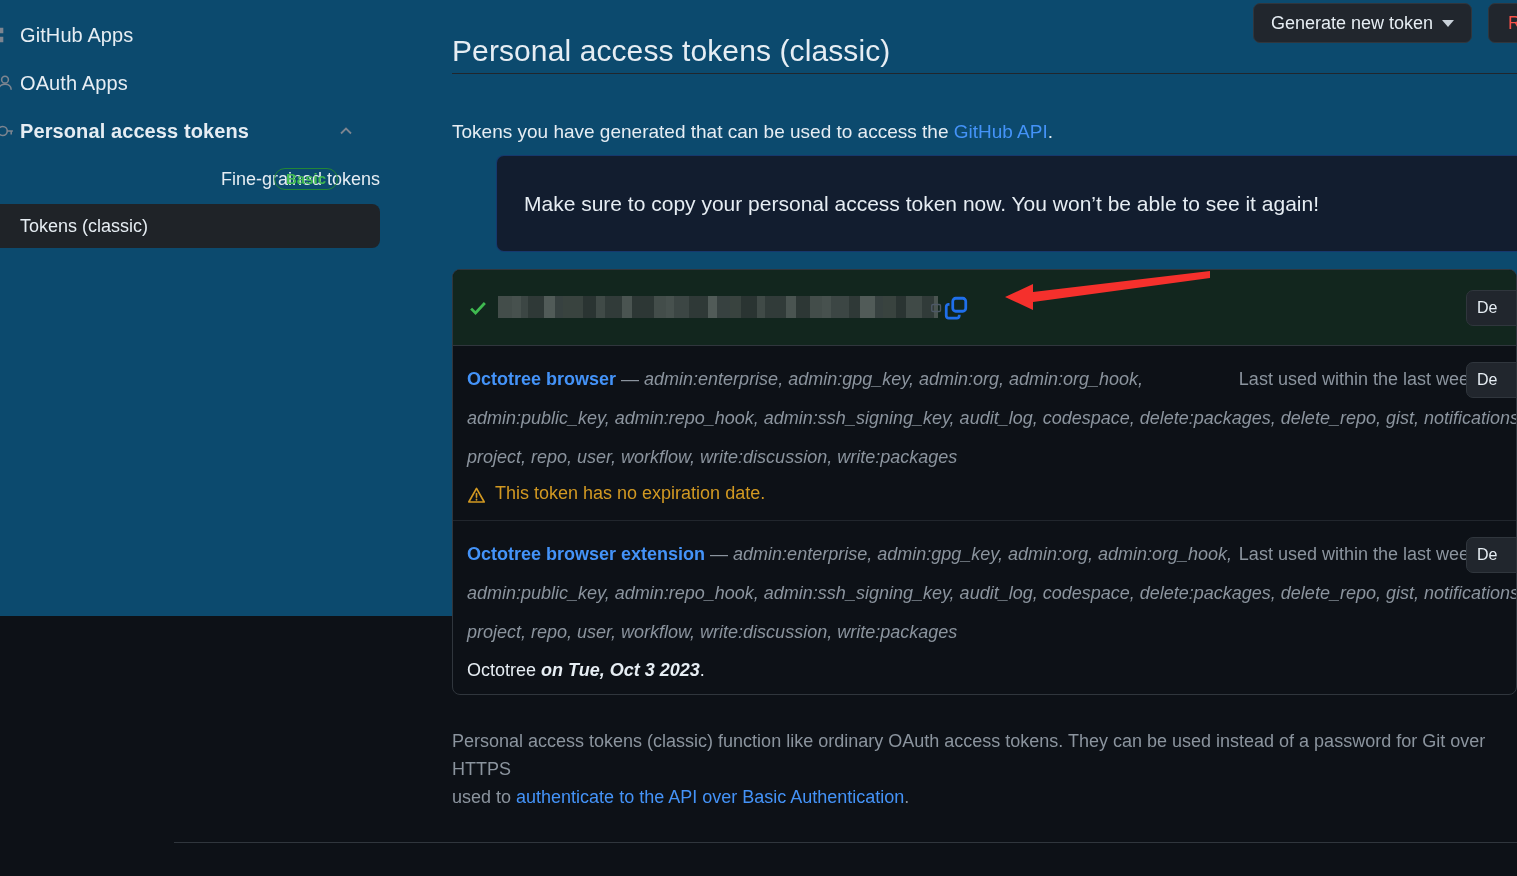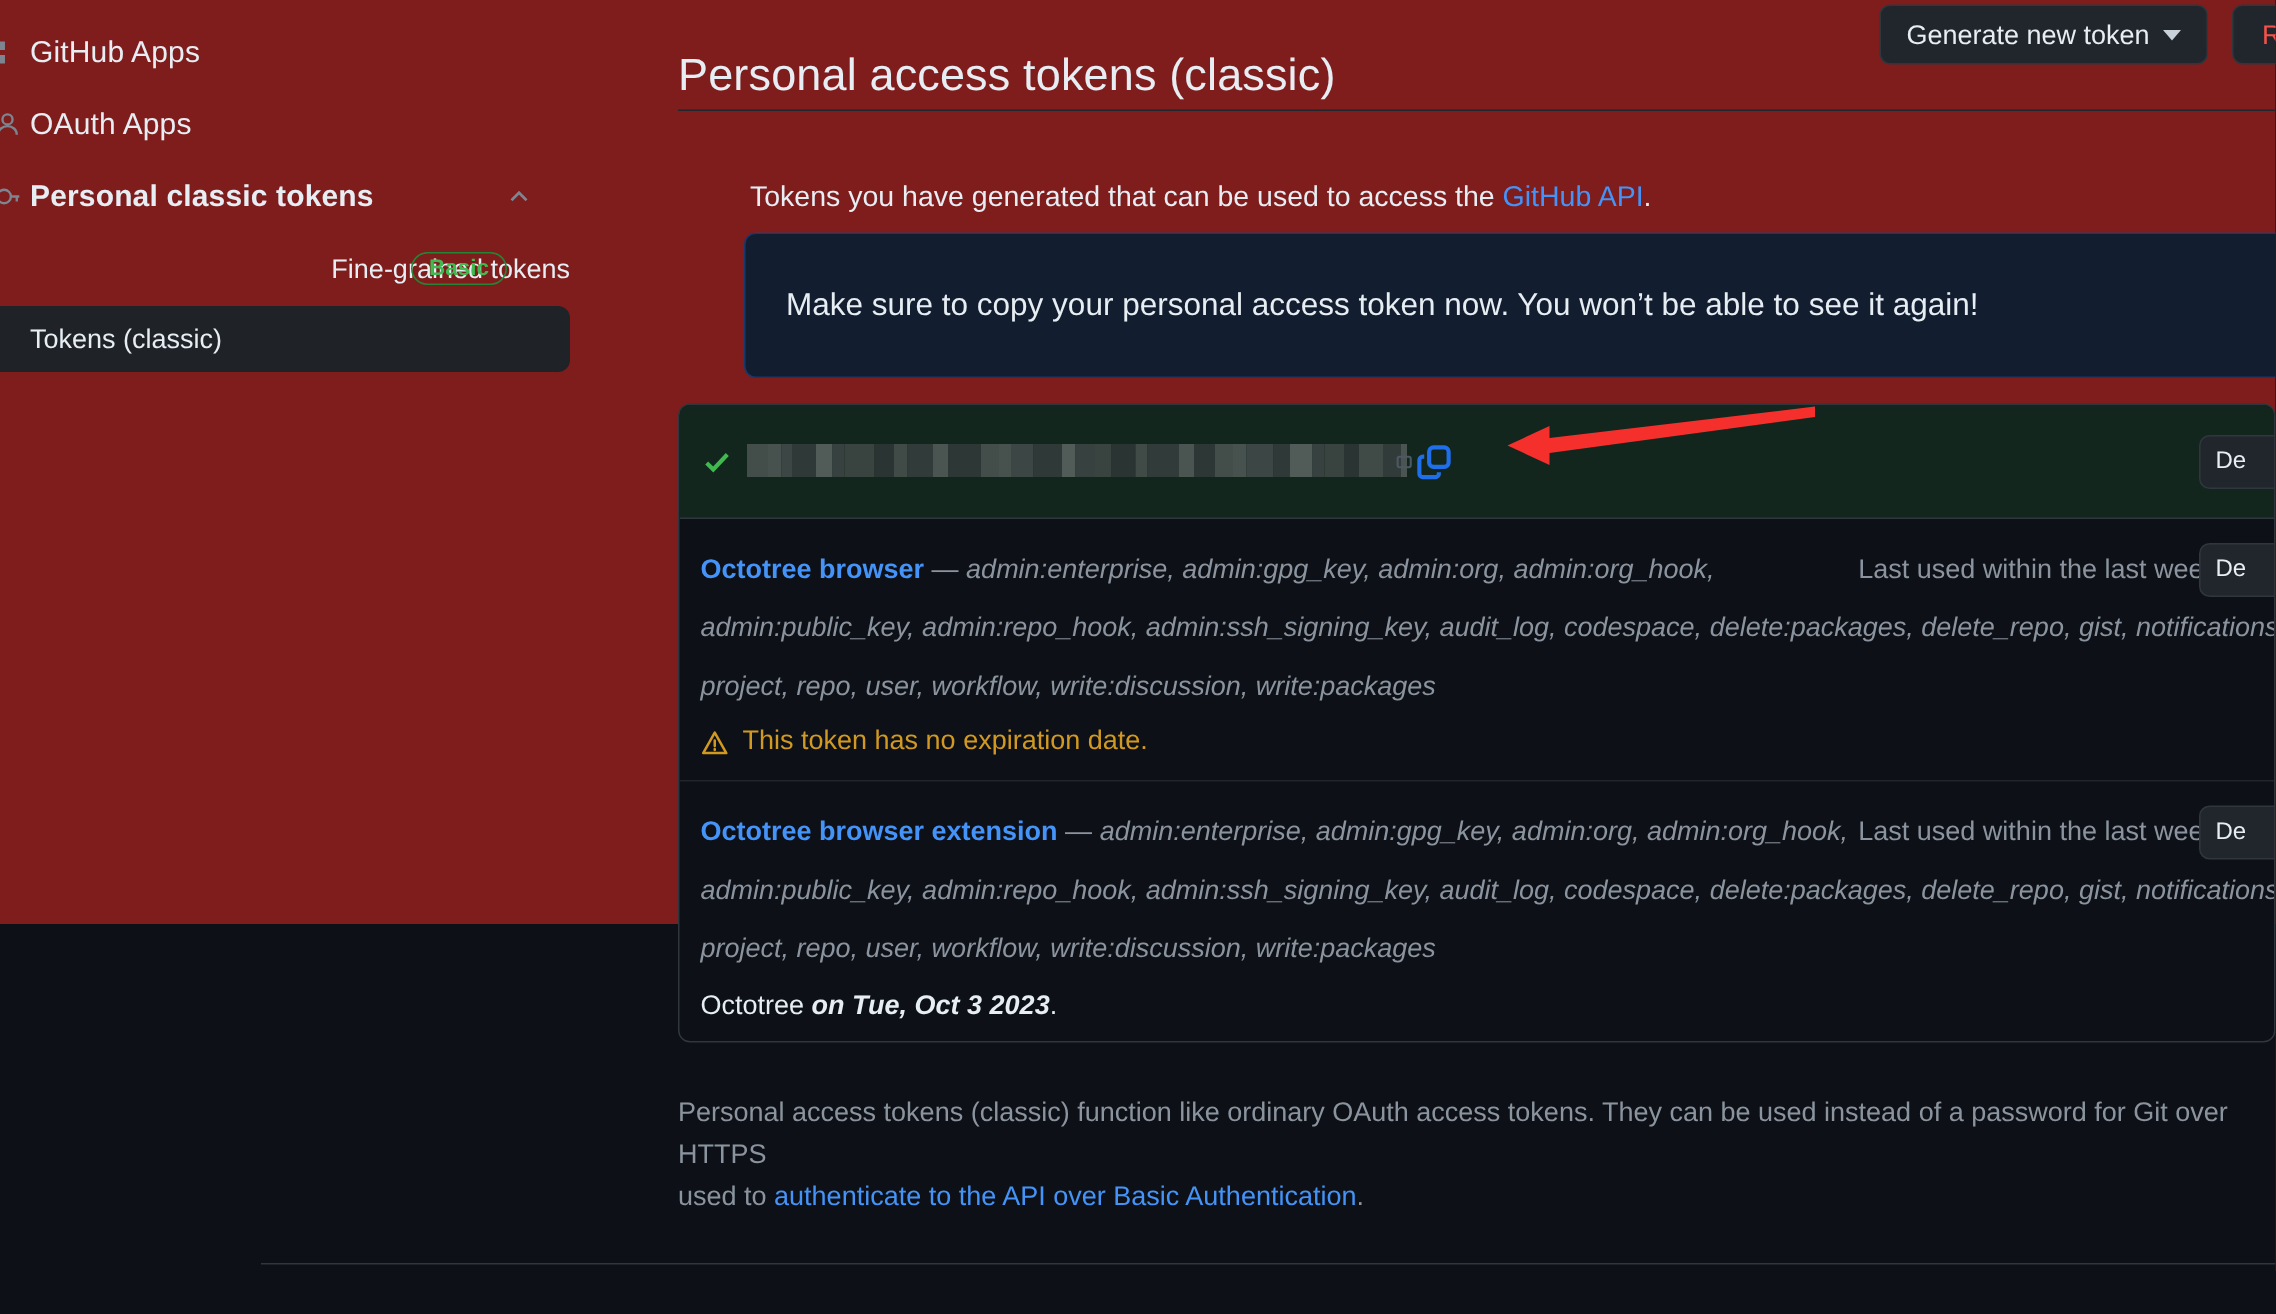--- a/index.html
+++ b/index.html
@@ -12,21 +12,21 @@
     height: 876px;
     overflow: hidden;
     font-family: "Liberation Sans", sans-serif;
     color: #e6edf3;
     -webkit-font-smoothing: antialiased;
   }
   #page {
     position: relative;
     width: 1517px;
     height: 616px;
-    background: #7f1d1d;
+    background: #0c4a6e;
   }
 
   
   #sidebar {
     position: absolute;
     left: 0; top: 0;
     width: 400px;
     height: 876px;
   }
   .nav-group {
@@ -151,21 +151,20 @@
     border-right: 6px solid transparent;
     border-top: 7px solid #c9d1d9;
   }
 
   #intro-text {
     position: absolute;
     left: 0; top: 102px;
     font-size: 19px;
     color: #e6edf3;
     white-space: nowrap;
-    margin-left: 48px;
   }
   .link { color: #4493f8; text-decoration: none; }
 
   
   #flash-banner {
     position: absolute;
     left: 0; top: 155px;
     width: 1065px;
     height: 97px;
     box-sizing: border-box;
@@ -365,21 +364,21 @@
       <span class="nav-label">OAuth Apps</span>
     </div>
 
     <div class="nav-group" id="nav-pat">
       <span class="nav-icon">
         <svg viewBox="0 0 16 16" width="18" height="18" fill="none" stroke="currentColor" stroke-width="1.4" aria-hidden="true">
           <circle cx="6" cy="8" r="4"></circle>
           <path d="M10 8h5M13.5 8v3"></path>
         </svg>
       </span>
-      <span class="nav-label bold">Personal classic tokens</span>
+      <span class="nav-label bold">Personal access tokens</span>
       <span class="chevron-up">
         <svg viewBox="0 0 16 16" width="16" height="16" fill="none" stroke="currentColor" stroke-width="1.8" aria-hidden="true">
           <path d="M3 10.5L8 5.5l5 5"></path>
         </svg>
       </span>
     </div>
 
     <div class="nav-group" id="nav-fine">
       <span class="nav-sub">Fine-grained tokens</span>
       <span class="beta-badge">Basic</span>

